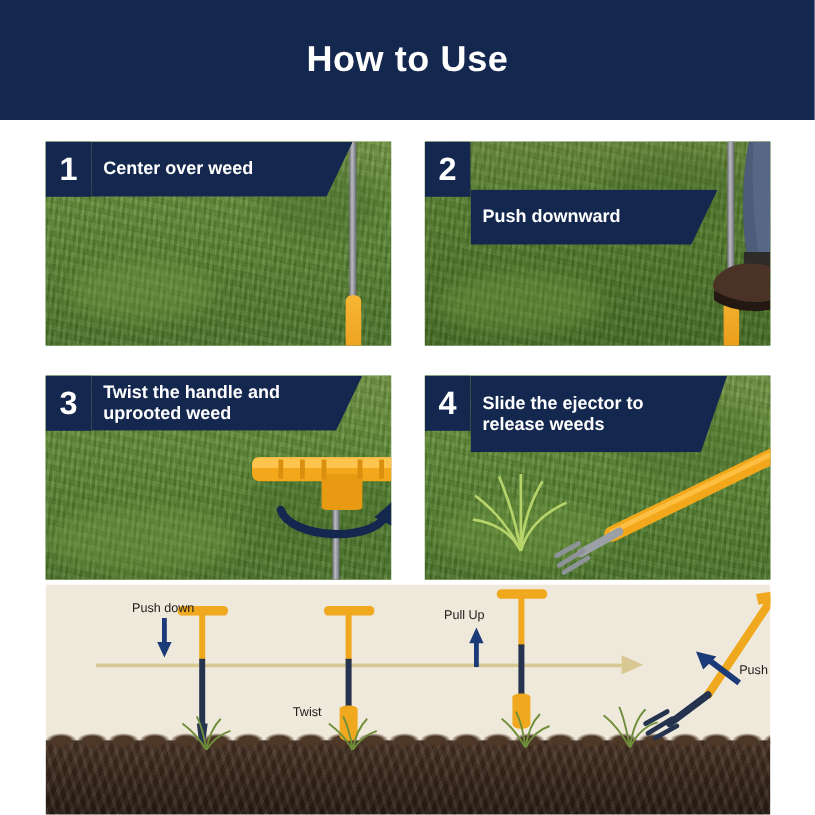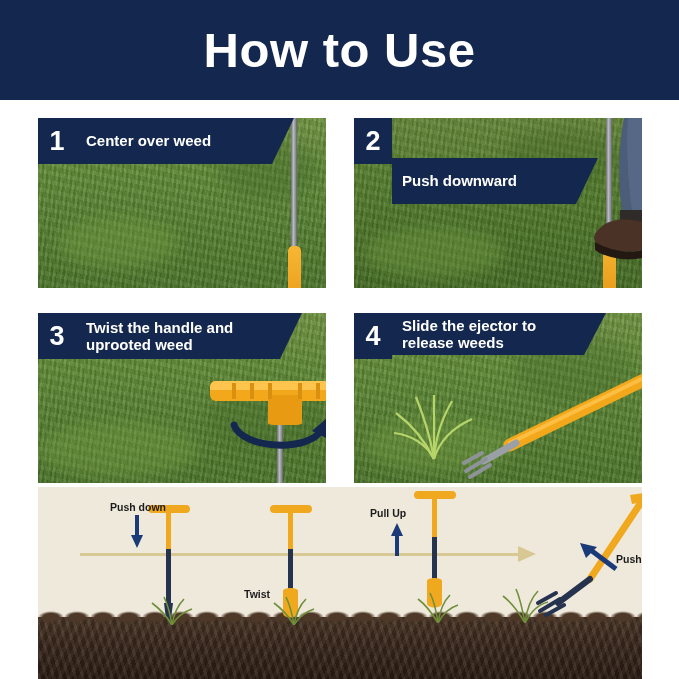--- a/index.html
+++ b/index.html
@@ -2,21 +2,21 @@
 <html><head>
 <meta charset="utf-8">
 <style>
   html,body{margin:0;padding:0;}
   body{width:679px;height:679px;background:#ffffff;font-family:"Liberation Sans",sans-serif;overflow:hidden;}
   .page{position:relative;width:679px;height:679px;background:#ffffff;}
 
   
   .header{position:absolute;left:0;top:0;width:679px;height:100px;background:#14274e;}
   .header-title{position:absolute;left:0;top:0;width:679px;height:100px;display:flex;align-items:center;justify-content:center;
-    color:#ffffff;font-size:49px;font-weight:bold;letter-spacing:0.5px;}
+    color:#ffffff;font-size:30px;font-weight:bold;letter-spacing:0.5px;}
 
   
   .steps{position:absolute;left:38px;top:118px;width:604px;height:365px;}
   .step{position:absolute;width:288px;height:170px;overflow:hidden;background:#4e7a2a;}
   .step.s1{left:0;top:0;}
   .step.s2{left:316px;top:0;}
   .step.s3{left:0;top:195px;}
   .step.s4{left:316px;top:195px;}
 
   
@@ -49,21 +49,21 @@
   .soil{position:absolute;left:0;bottom:0;width:604px;height:62px;
     background:
       repeating-linear-gradient(74deg, rgba(255,255,255,0.05) 0 3px, rgba(0,0,0,0.10) 3px 7px),
       repeating-linear-gradient(-62deg, rgba(255,255,255,0.04) 0 4px, rgba(0,0,0,0.09) 4px 9px),
       linear-gradient(180deg,#4a3526 0%, #3a281c 45%, #2a1c13 100%);
   }
   .soil-top{position:absolute;left:0;top:-6px;width:604px;height:12px;
     background:radial-gradient(closest-side,#4e3827 60%,rgba(78,56,39,0) 100%) 0 0/26px 12px repeat-x;}
   .arrow-line{position:absolute;height:3px;background:#d8c893;}
   .arrow-head{position:absolute;width:0;height:0;}
-  .dlabel{position:absolute;font-size:10.5px;color:#1b1b1b;font-weight:bold;white-space:nowrap;text-align:right;}
+  .dlabel{position:absolute;font-size:10.5px;color:#1b1b1b;font-weight:normal;white-space:nowrap;text-align:right;}
   .blue-arrow{position:absolute;}
   .tuft{position:absolute;}
 </style>
 </head>
 <body>
 
 <div class="page">
 
   <div class="header">
     <div class="header-title">How to Use</div>
@@ -157,21 +157,21 @@
         <g stroke="#b7d46a" stroke-width="2.2" fill="none">
           <path d="M44 70 C34 50 22 36 6 24"></path>
             <path d="M44 70 C40 46 34 28 26 8"></path>
           <path d="M44 70 C46 46 52 30 62 12"></path>
             <path d="M44 70 C50 50 64 38 82 30"></path>
           <path d="M44 70 C44 48 44 28 44 6"></path>
             <path d="M44 70 C36 54 20 46 4 44"></path>
         </g>
       </svg>
       <div class="numbox">4</div>
-      <div class="caption" style="width:178px;height:42px;flex-direction:column;align-items:flex-start;justify-content:center;">
+      <div class="caption" style="width:178px;height:64px;flex-direction:column;align-items:flex-start;justify-content:center;">
         <span>Slide the ejector to</span>
         <span>release weeds</span>
       </div>
     </div>
   </div>
 
   <div class="diagram">
     <div class="diag-bg"></div>
     <div class="soil">
       <div class="soil-top"></div>

